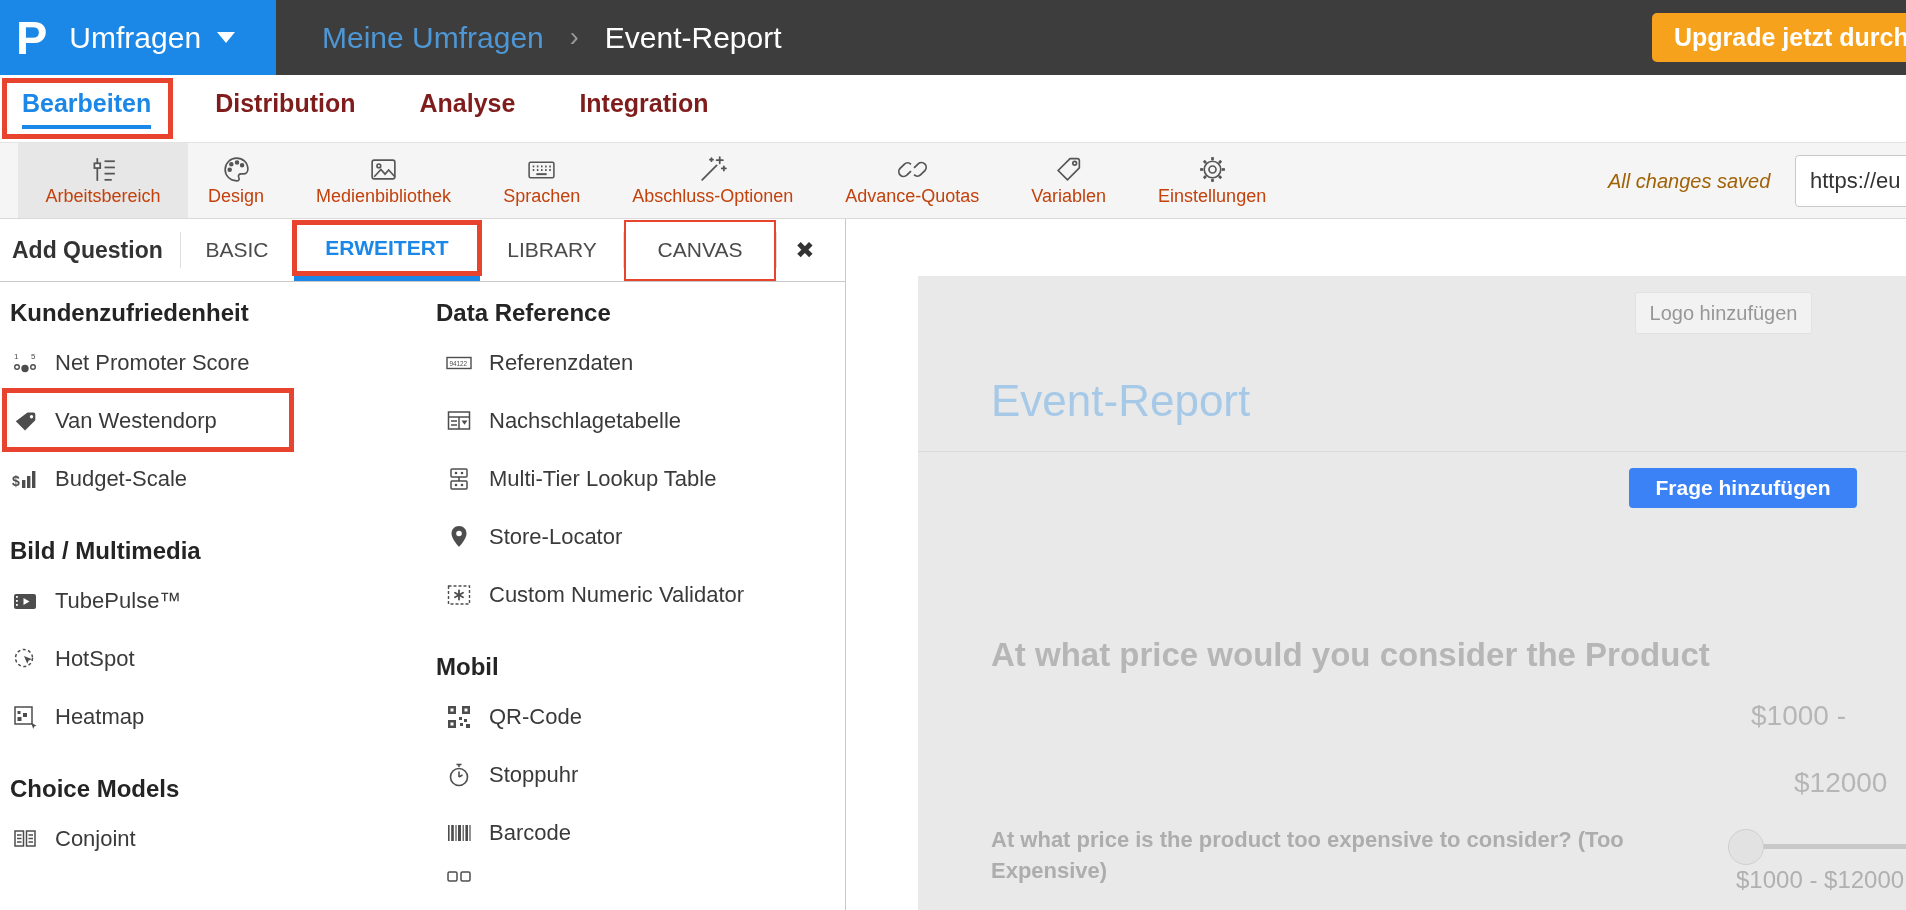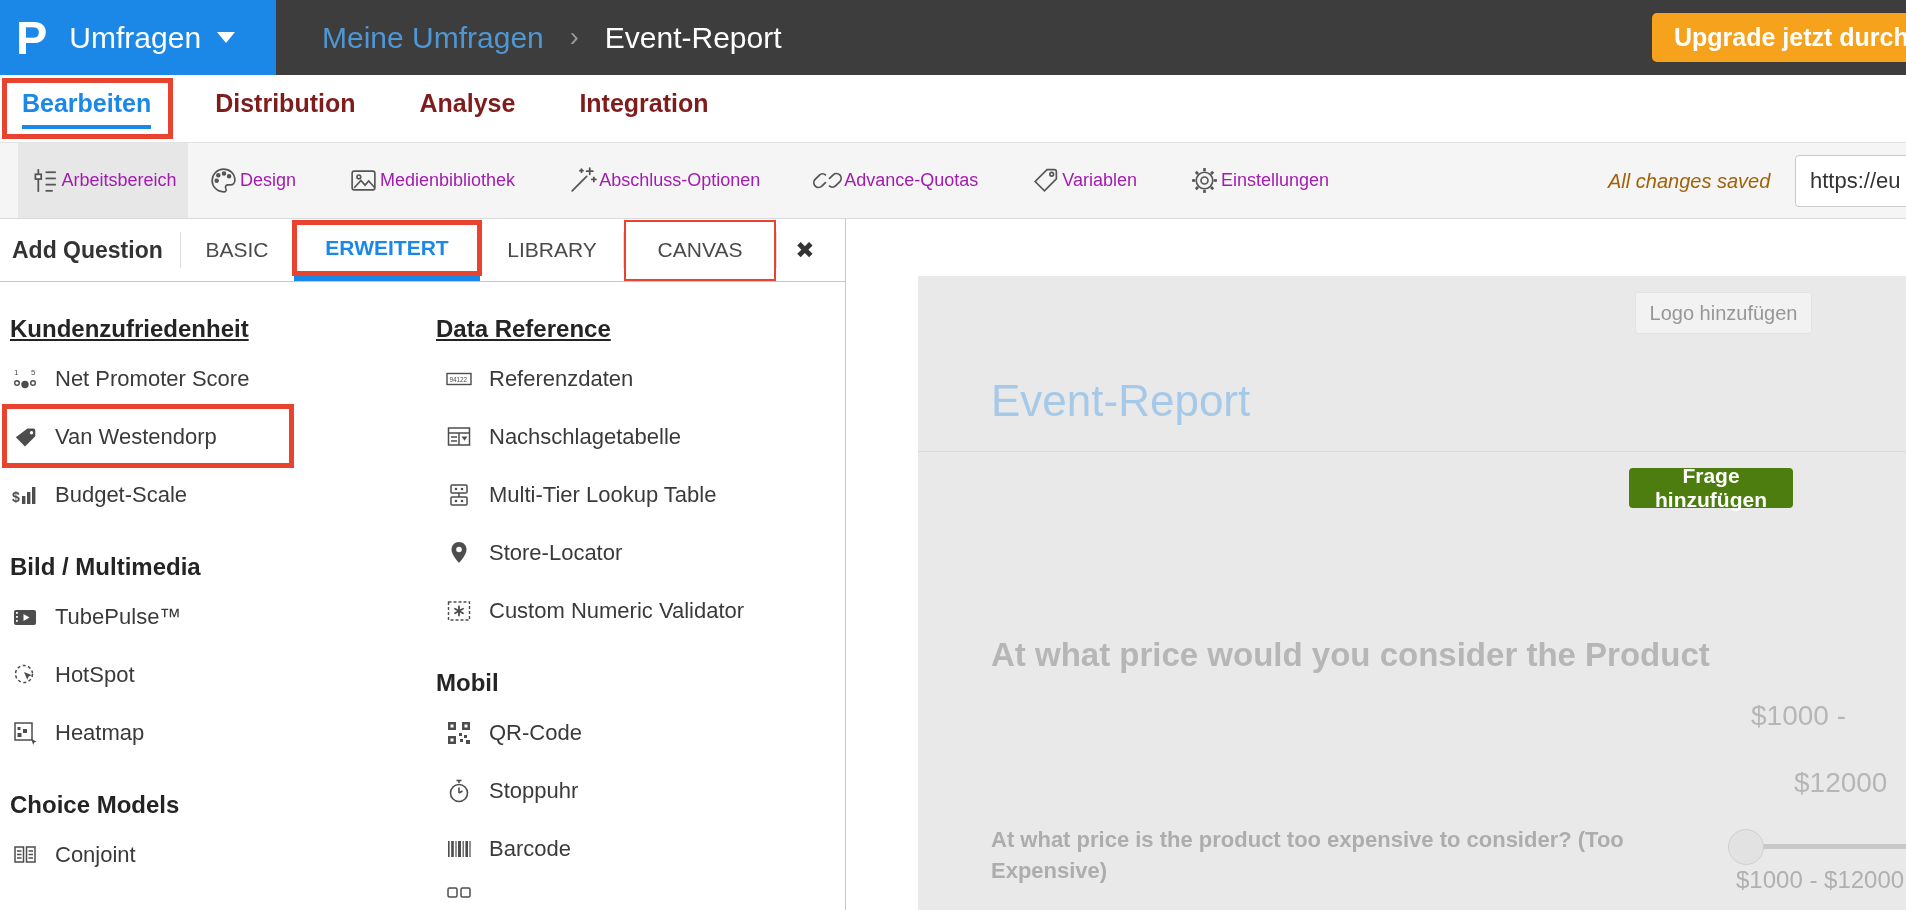--- a/index.html
+++ b/index.html
@@ -28,21 +28,21 @@
 
 
 .annot { position:absolute; border:5px solid #e8432e; pointer-events:none; z-index:45; }
 .annot-nav { left:-8px; right:-10px; top:3px; bottom:3px; }
 .annot-ptab { left:-2px; right:-2px; top:1px; bottom:0; }
 .annot-thin { left:0; right:0; top:1px; bottom:0; border-width:2px; }
 .annot-vw { left:-8px; top:-4px; width:292px; height:64px; }
 
 
 .toolbar { position:absolute; top:142px; left:0; width:1906px; height:77px; background:#f5f5f5; border-top:1px solid #e3e3e3; border-bottom:1px solid #d9d9d9; display:flex; align-items:stretch; padding-left:18px; }
-.tool-item { display:flex; align-items:center; justify-content:center; gap:1px; padding:0 20px; margin-right:12px; color:#a21caf; font-size:18px; white-space:nowrap; }
+.tool-item { display:flex; flex-direction:column; align-items:center; justify-content:center; gap:1px; padding:0 20px; margin-right:12px; color:#c2410c; font-size:18px; white-space:nowrap; }
 .tool-item.selected { background:#e7e7e7; width:170px; padding:0; margin-right:0; }
 .tool-icon svg { width:31px; height:31px; display:block; }
 .save-status { position:absolute; left:1608px; top:0; height:76px; display:flex; align-items:center; font-style:italic; font-size:20px; color:#a16207; }
 .url-box { position:absolute; left:1795px; top:12px; width:240px; height:52px; background:#fff; border:1px solid #c9c9c9; border-radius:4px; display:flex; align-items:center; padding:0 14px; font-size:22px; color:#333; overflow:hidden; white-space:nowrap; }
 
 
 .left-panel { position:absolute; top:219px; left:0; width:846px; height:691px; background:#fff; border-right:1px solid #c8c8c8; }
 .ptab-row { height:63px; border-bottom:1px solid #c8c8c8; display:flex; align-items:stretch; }
 .ptab-addq { display:flex; align-items:center; padding-left:12px; width:180px; font-size:23px; font-weight:bold; color:#333; }
 .ptab-sep { width:1px; background:#ddd; margin:13px 0; }
@@ -52,37 +52,37 @@
 .ptab.library { width:142px; }
 .ptab.canvas { width:152px; }
 .ptab-close { display:flex; align-items:center; justify-content:center; width:56px; font-size:23px; color:#333; }
 
 
 .panel-body { position:relative; height:627px; overflow:hidden; }
 .qcol { position:absolute; top:0; }
 .qcol1 { left:10px; width:420px; }
 .qcol2 { left:436px; width:408px; }
 .qsec-title { font-size:24px; font-weight:bold; color:#242424; margin-top:24px; margin-bottom:6px; line-height:30px; }
-.qcol .qsec:first-child .qsec-title { margin-top:32px;text-decoration:underline; }
+.qcol .qsec:first-child .qsec-title { margin-top:16px; }
 .qsec { margin-bottom:28px; }
 .q-item { display:flex; align-items:center; gap:15px; height:58px; font-size:22px; color:#3a3a3a; position:relative; }
 .qcol2 .q-item { padding-left:8px; }
 .q-icon { width:30px; height:26px; display:flex; align-items:center; justify-content:center; flex-shrink:0; }
 .q-icon svg { width:26px; height:26px; display:block; }
 .q-item.partial { align-items:flex-start; }
 .q-item.partial .q-icon { margin-top:8px; }
 svg text { font-family:"Liberation Sans","DejaVu Sans",sans-serif; }
 
 
 .main-area { position:absolute; top:219px; left:846px; width:1060px; height:691px; background:#fff; }
 .preview-card { position:absolute; left:72px; top:57px; width:1100px; height:820px; background:#e9e9e9; }
 .logo-btn { position:absolute; left:717px; top:16px; width:177px; height:42px; background:#f2f2f2; border:1px solid #e2e2e2; color:#979797; font-size:20px; display:flex; align-items:center; justify-content:center; border-radius:3px; }
 .survey-title { position:absolute; left:73px; top:100px; font-size:44px; color:#a7c9e8; }
 .card-divider { position:absolute; left:0; top:175px; width:100%; height:1px; background:#dadada; }
-.add-q-btn { position:absolute; left:711px; top:192px; width:164px; height:40px; background:#4d7c0f; color:#fff; font-weight:bold; font-size:21px; display:flex; align-items:center; justify-content:center; border-radius:4px; border:none; font-family:inherit; }
+.add-q-btn { position:absolute; left:711px; top:192px; width:228px; height:40px; background:#3b82f6; color:#fff; font-weight:bold; font-size:21px; display:flex; align-items:center; justify-content:center; border-radius:4px; border:none; font-family:inherit; }
 .q-title { position:absolute; left:73px; top:360px; font-size:33px; font-weight:bold; color:#b6b6b6; white-space:nowrap; }
 .scale-label-1 { position:absolute; left:833px; top:424px; font-size:28px; color:#b6b6b6; }
 .scale-label-2 { position:absolute; left:876px; top:491px; font-size:28px; color:#b6b6b6; }
 .sub-q { position:absolute; left:73px; top:548px; width:755px; font-size:22px; font-weight:bold; line-height:31px; color:#adadad; }
 .slider-track { position:absolute; left:827px; top:568px; width:273px; height:5px; background:#c8c8c8; border-radius:3px; }
 .slider-handle { position:absolute; left:810px; top:553px; width:36px; height:36px; border-radius:50%; background:#e2e2e2; border:1px solid #cfcfcf; z-index:2; }
 .slider-label { position:absolute; left:818px; top:590px; font-size:24px; color:#b0b0b0; white-space:nowrap; z-index:1; }
 </style>
 </head>
 <body>
@@ -151,20 +151,43 @@
     <span class="tool-icon" data-interactable="false">
       <svg viewBox="0 0 30 30">
           <g fill="none" stroke="#555" stroke-width="1.6">
             <rect x="4" y="6" width="22" height="18" rx="2"></rect>
             <circle cx="10.5" cy="11.5" r="1.8"></circle>
             <path d="M6 22 l6.5-7 4 4.5 3.5-4 6 6.5"></path>
           </g>
         </svg>
     </span>
     <span data-interactable="false">Medienbibliothek</span>
+  </div>
+  <div class="tool-item" data-interactable="true">
+    <span class="tool-icon" data-interactable="false">
+      <svg viewBox="0 0 30 30">
+          <g fill="none" stroke="#555" stroke-width="1.5">
+            <rect x="3" y="8" width="24" height="15" rx="1.5"></rect>
+            <g stroke-width="1.9">
+              <line x1="6.5" y1="12" x2="8" y2="12"></line>
+              <line x1="10.5" y1="12" x2="12" y2="12"></line>
+              <line x1="14.5" y1="12" x2="16" y2="12"></line>
+              <line x1="18.5" y1="12" x2="20" y2="12"></line>
+              <line x1="22.5" y1="12" x2="24" y2="12"></line>
+              <line x1="6.5" y1="15.5" x2="8" y2="15.5"></line>
+              <line x1="10.5" y1="15.5" x2="12" y2="15.5"></line>
+              <line x1="14.5" y1="15.5" x2="16" y2="15.5"></line>
+              <line x1="18.5" y1="15.5" x2="20" y2="15.5"></line>
+              <line x1="22.5" y1="15.5" x2="24" y2="15.5"></line>
+              <line x1="10" y1="19.5" x2="20" y2="19.5"></line>
+            </g>
+          </g>
+        </svg>
+    </span>
+    <span data-interactable="false">Sprachen</span>
   </div>
   <div class="tool-item" data-interactable="true">
     <span class="tool-icon" data-interactable="false">
       <svg viewBox="0 0 30 30">
           <g fill="none" stroke="#555" stroke-width="1.7" stroke-linecap="round">
             <line x1="5" y1="25" x2="19" y2="11"></line>
             <line x1="22" y1="3" x2="22" y2="9"></line>
             <line x1="19" y1="6" x2="25" y2="6"></line>
             <line x1="26" y1="12" x2="26" y2="16"></line>
             <line x1="24" y1="14" x2="28" y2="14"></line>

